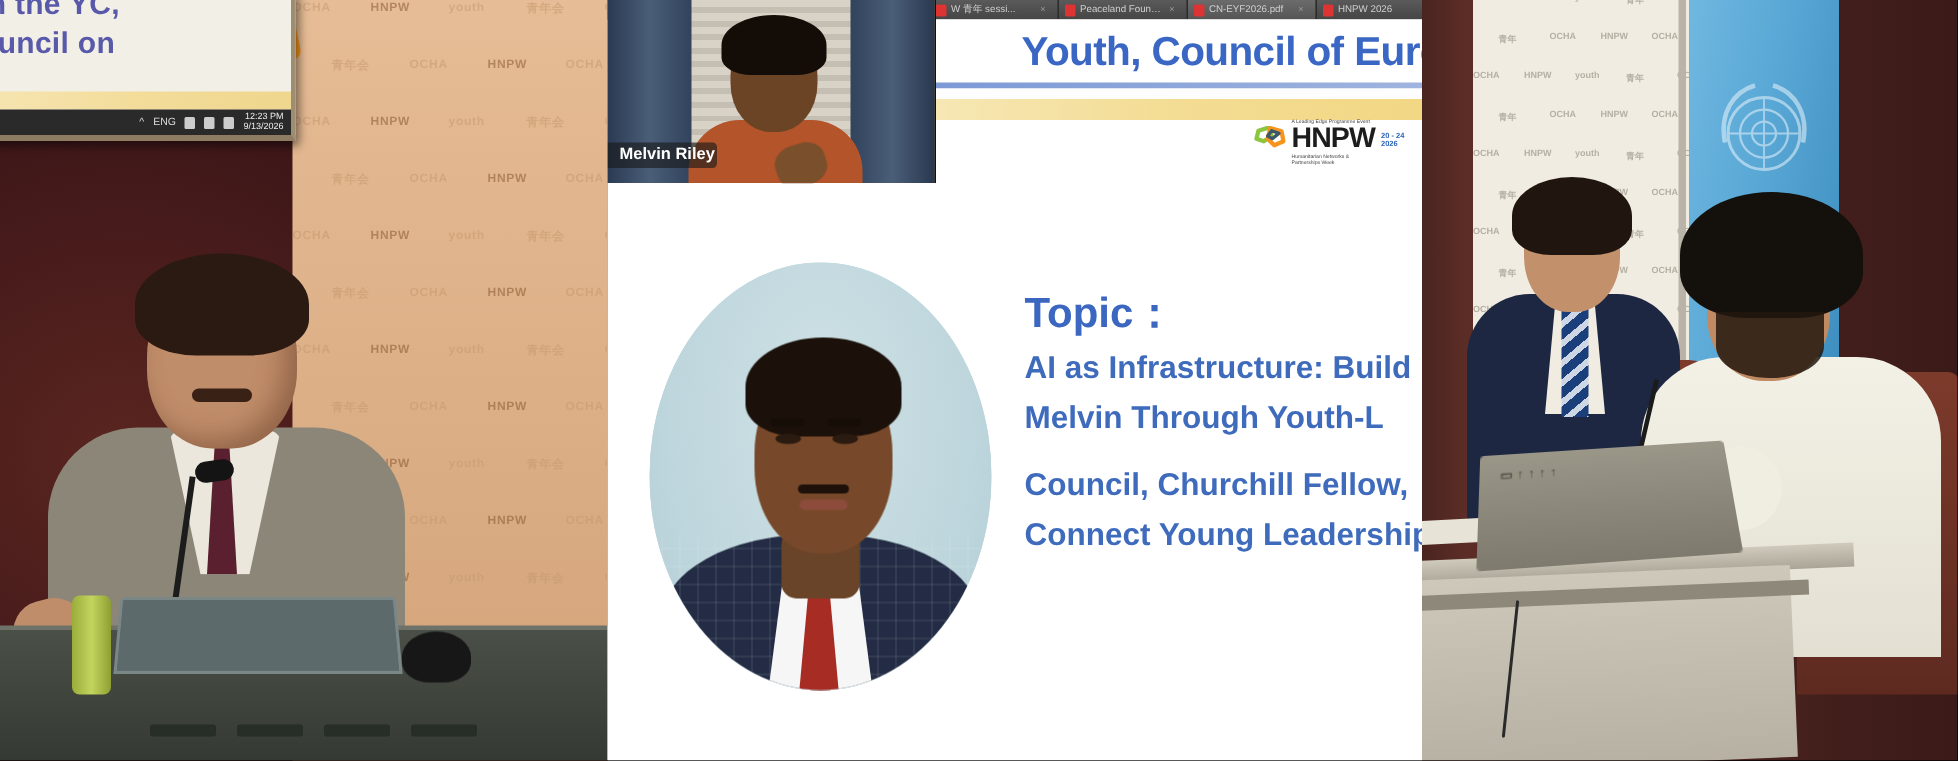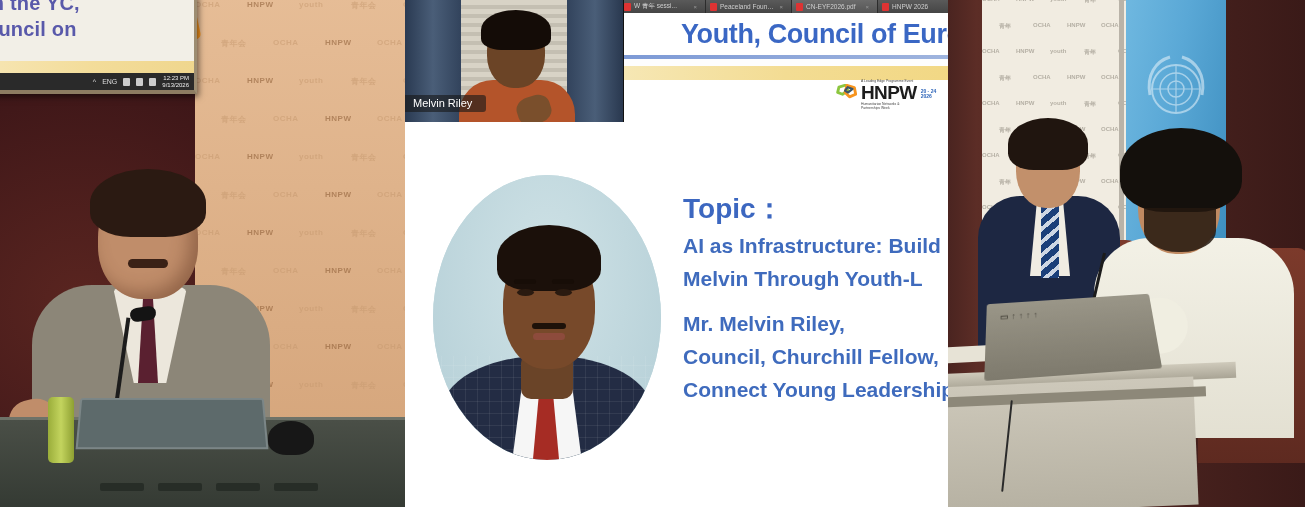--- a/index.html
+++ b/index.html
@@ -152,22 +152,22 @@
   .cam-curtR { position:absolute; right:0; top:0; width:56px; height:122px;
       background:linear-gradient(90deg,#32435c,#4a5e78,#29384f); }
   .cam-head { position:absolute; left:82px; top:18px; width:58px; height:70px;
       background:#6b4426; border-radius:46%; }
   .cam-hair { position:absolute; left:76px; top:10px; width:70px; height:40px;
       background:#140c07; border-radius:52% 52% 30% 30%; }
   .cam-body { position:absolute; left:54px; top:80px; width:116px; height:46px;
       background:#b4542a; border-radius:34px 34px 0 0; }
   .cam-hand { position:absolute; left:112px; top:96px; width:34px; height:28px;
       background:#7a4f2c; border-radius:40%; transform:rotate(-18deg); }
-  .cam-name { position:absolute; left:0; bottom:10px; padding:2px 14px 3px 8px;
-      background:rgba(25,25,25,.62); color:#fff; font-size:11px; font-weight:400;
+  .cam-name { position:absolute; left:0; bottom:10px; padding:2px 1px 3px 8px;
+      background:rgba(25,25,25,.62); color:#fff; font-size:11px; font-weight:700;
       border-radius:0 3px 3px 0; z-index:7; }
 
   
   .panel-right { position:relative; width:357px; height:507px; overflow:hidden; background:#3a1a18; }
   .wall-right { position:absolute; inset:0;
       background:linear-gradient(90deg,#4a2420 0%,#5c2d26 8%,#3a1a18 100%); }
   .backdrop-right { position:absolute; left:34px; top:-4px; width:150px; height:300px;
       background:#f1ece1; }
   .logo-wall-r { position:absolute; inset:0; overflow:hidden; opacity:.5; }
   .logo-wall-r span { position:absolute; font-size:6px; font-weight:800; color:#7a7468;
@@ -412,21 +412,20 @@
           <div class="pt-mous"></div>
           <div class="pt-mouth"></div>
         </div>
       </div>
 
       <div class="slide-body">
         <div class="sb-h">Topic：</div>
         <div class="sb-l">AI as Infrastructure: Build</div>
         <div class="sb-l">Melvin Through Youth-L</div>
         <div class="sb-gap"></div>
-        <div class="sb-l">Mr. Melvin Riley,</div>
         <div class="sb-l">Council, Churchill Fellow,</div>
         <div class="sb-l">Connect Young Leadership</div>
       </div>
     </div>
 
     <div class="cam-tile">
       <div class="cam-wall"></div>
       <div class="cam-blind"></div>
       <div class="cam-curtL"></div>
       <div class="cam-curtR"></div>

